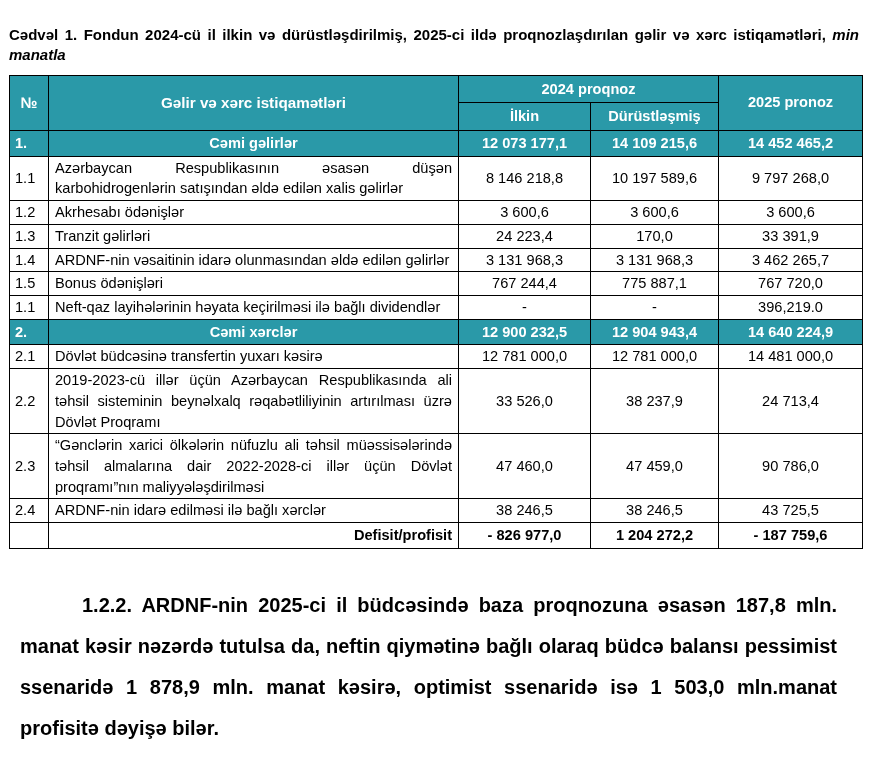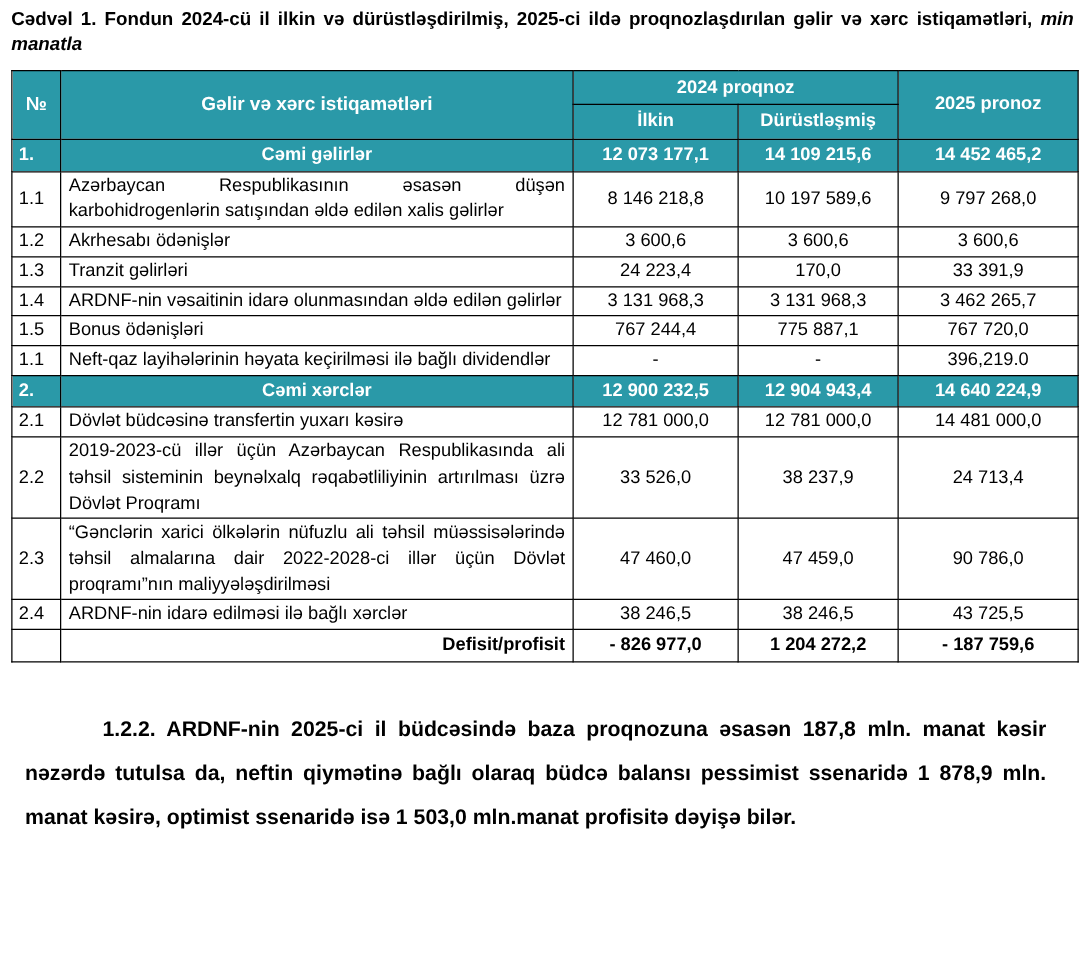--- a/index.html
+++ b/index.html
@@ -2,21 +2,21 @@
 <html style="--teal: #2a99a8;"><head>
 <meta charset="utf-8">
 <style>
   :root { --teal: #2a99a8; }
   * { box-sizing: border-box; }
   html, body { margin: 0; padding: 0; background: #fff; }
   body {
     width: 870px; height: 766px; overflow: hidden;
     font-family: "Liberation Sans", sans-serif; color: #000;
   }
-  .page { padding: 4px 8px 0 9px; }
+  .page { padding: 23px 8px 0 9px; }
 
   .doc-title {
     font-size: 15px; font-weight: bold; line-height: 1.35;
     text-align: justify; margin: 2px 3px 9px 0;
   }
   .doc-title .italic { font-style: italic; }
 
   table.budget {
     border-collapse: collapse; table-layout: fixed;
     width: 853px; font-size: 14.6px;
@@ -38,21 +38,21 @@
   tr.section td { background: var(--teal); color: #fff; font-weight: bold; padding-top: 2px; padding-bottom: 2px; }
   tr.section td.desc { text-align: center; }
 
   tr.total td { font-weight: bold; padding-top: 2px; padding-bottom: 2px; }
   tr.total td.desc { text-align: right; }
 
   .footnote {
     font-size: 13.5px; font-style: italic; margin: 4px 0 0 1px;
   }
   .para {
-    font-size: 17px; font-weight: bold; line-height: 2.06;
+    font-size: 20px; font-weight: bold; line-height: 2.06;
     text-align: justify; text-indent: 62px; margin: 36px 25px 0 11px;
   }
 </style>
 </head>
 <body>
 
 <div class="page">
 
   <div class="doc-title">
     <span>Cədvəl 1. Fondun 2024-cü il ilkin və dürüstləşdirilmiş, 2025-ci ildə proqnozlaşdırılan gəlir və xərc istiqamətləri,</span>

